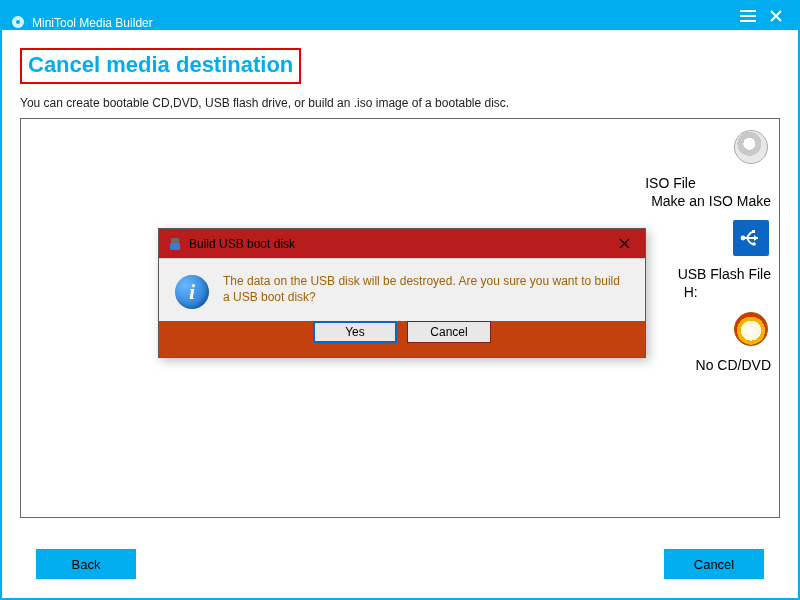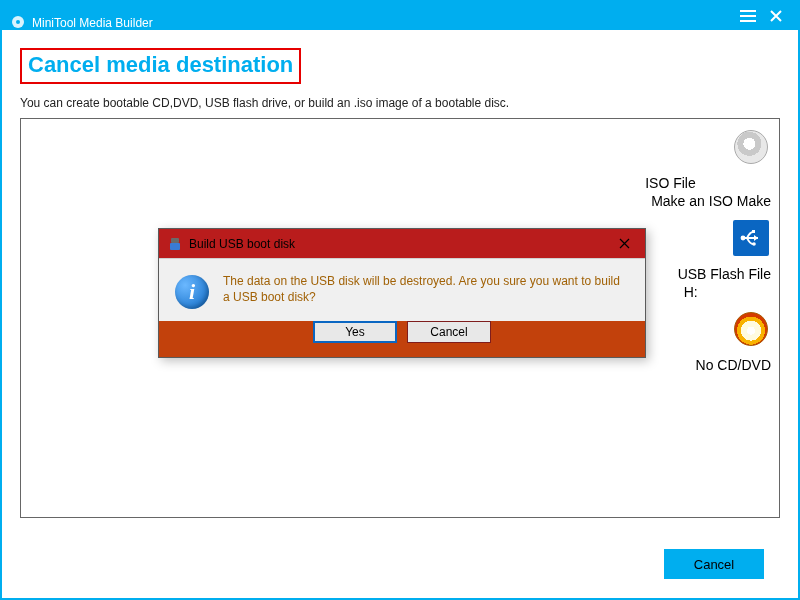--- a/index.html
+++ b/index.html
@@ -226,20 +226,21 @@
         </div>
       <div class="dest-text">
         <div>No CD/DVD</div>
       </div>
     </div>
 
   </div>
 </div>
 
 <div class="bottom-bar">
+  <button class="main-btn">Back</button>
   <span class="spacer"></span>
   <button class="main-btn">Cancel</button>
 </div>
 
 <div class="dialog">
   <div class="dialog-titlebar">
     <span class="dlg-icon">
       <svg width="14" height="14" viewBox="0 0 14 14">
           <rect x="3" y="1" width="8" height="5" rx="1" fill="#6a6a6a"></rect>
           <rect x="2" y="6" width="10" height="7" rx="1" fill="#3a7bd5"></rect>

